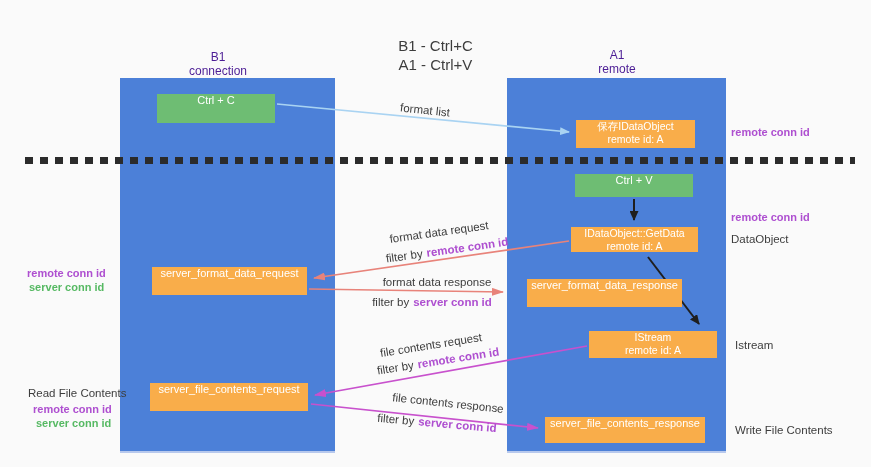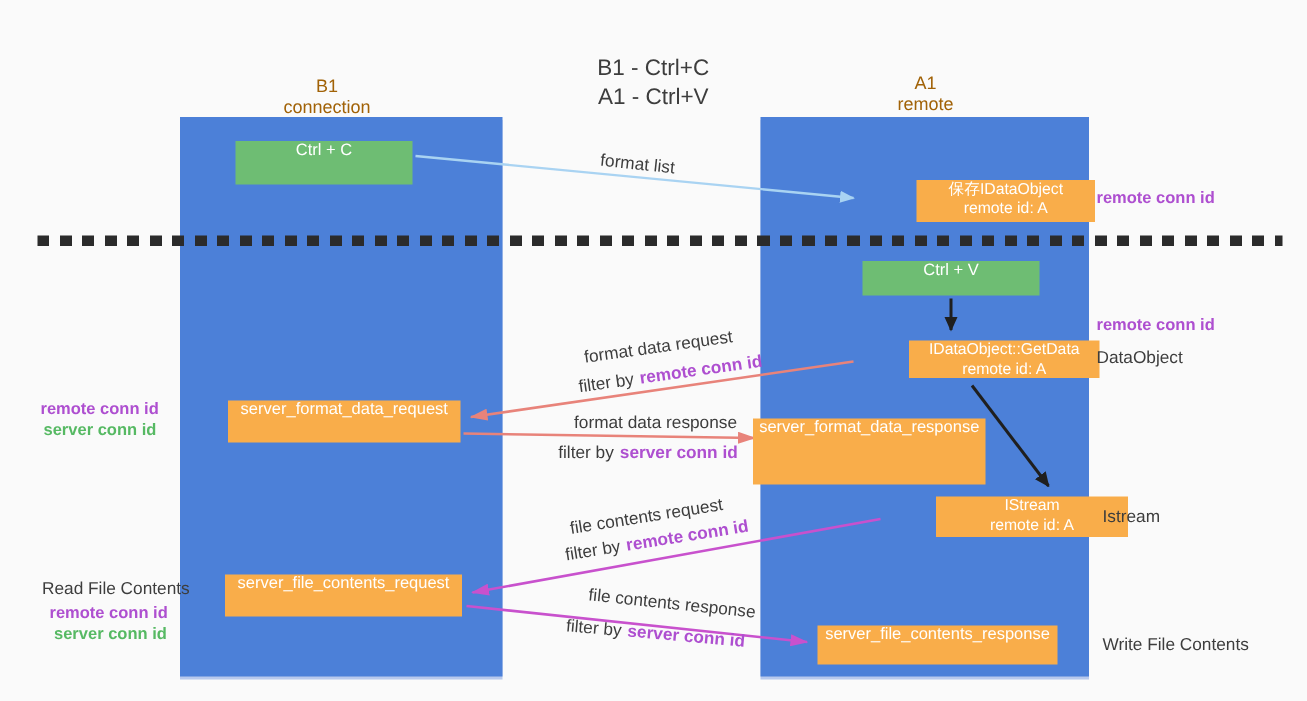--- a/index.html
+++ b/index.html
@@ -9,38 +9,38 @@
     font-family:"Liberation Sans", sans-serif;
     color:#3f3f3f;
   }
   .stage{position:absolute;inset:0;}
   .title{
     position:absolute;left:0;right:0;top:8px;text-align:center;
     font-size:15px;line-height:19px;color:#3d3d3d;margin-top:28px;
   }
   .col-header{
     position:absolute;transform:translateX(-50%);text-align:center;
-    font-size:12px;line-height:14px;color:#a16207;white-space:nowrap;
+    font-size:12px;line-height:14px;color:#4c1d95;white-space:nowrap;
   }
   .lifeline{
     position:absolute;background:#4c80d8;
     box-shadow:0 2px 0 rgba(130,160,225,.55);
   }
   .dashes{
     position:absolute;left:25px;top:157px;width:830px;height:7px;
     background:repeating-linear-gradient(90deg,#2b2b2b 0 8px,transparent 8px 15px);
   }
   .node{
     position:absolute;display:flex;flex-direction:column;
     align-items:center;justify-content:flex-start;text-align:center;
     color:#ffffff;font-size:11px;line-height:13px;white-space:nowrap;
   }
   .node.orange{background:#f9ad4a;}
   .node.green{background:#6ebd73;}
-  .node.two-line{font-size:10.5px;margin-left:35px;}
+  .node.two-line{font-size:10.5px;}
   .flow-label{
     position:absolute;white-space:nowrap;font-size:11.5px;color:#3d3d3d;
     transform:translate(-50%,-50%) rotate(var(--r,0deg));
   }
   .filter-prefix{margin-right:4px;}
   .conn-purple{color:#ae4fd0;font-weight:bold;}
   .conn-green{color:#56b963;font-weight:bold;}
   .side-label{position:absolute;white-space:nowrap;font-size:11px;}
   .side-label.plain{font-size:11.5px;color:#3d3d3d;}
   .arrows{position:absolute;left:0;top:0;pointer-events:none;}
@@ -108,21 +108,21 @@
 
   <div class="node orange two-line" style="left:571px;top:227px;width:127px;height:25px">
     <span>IDataObject::GetData</span>
     <span>remote id: A</span>
   </div>
 
   <div class="node orange" style="left:152px;top:267px;width:155px;height:28px">
     <span>server_format_data_request</span>
   </div>
 
-  <div class="node orange" style="left:502px;top:279px;width:155px;height:44px">
+  <div class="node orange" style="left:527px;top:279px;width:155px;height:28px">
     <span>server_format_data_response</span>
   </div>
 
   <div class="node orange two-line" style="left:589px;top:331px;width:128px;height:27px">
     <span>IStream</span>
     <span>remote id: A</span>
   </div>
 
   <div class="node orange" style="left:150px;top:383px;width:158px;height:28px">
     <span>server_file_contents_request</span>

